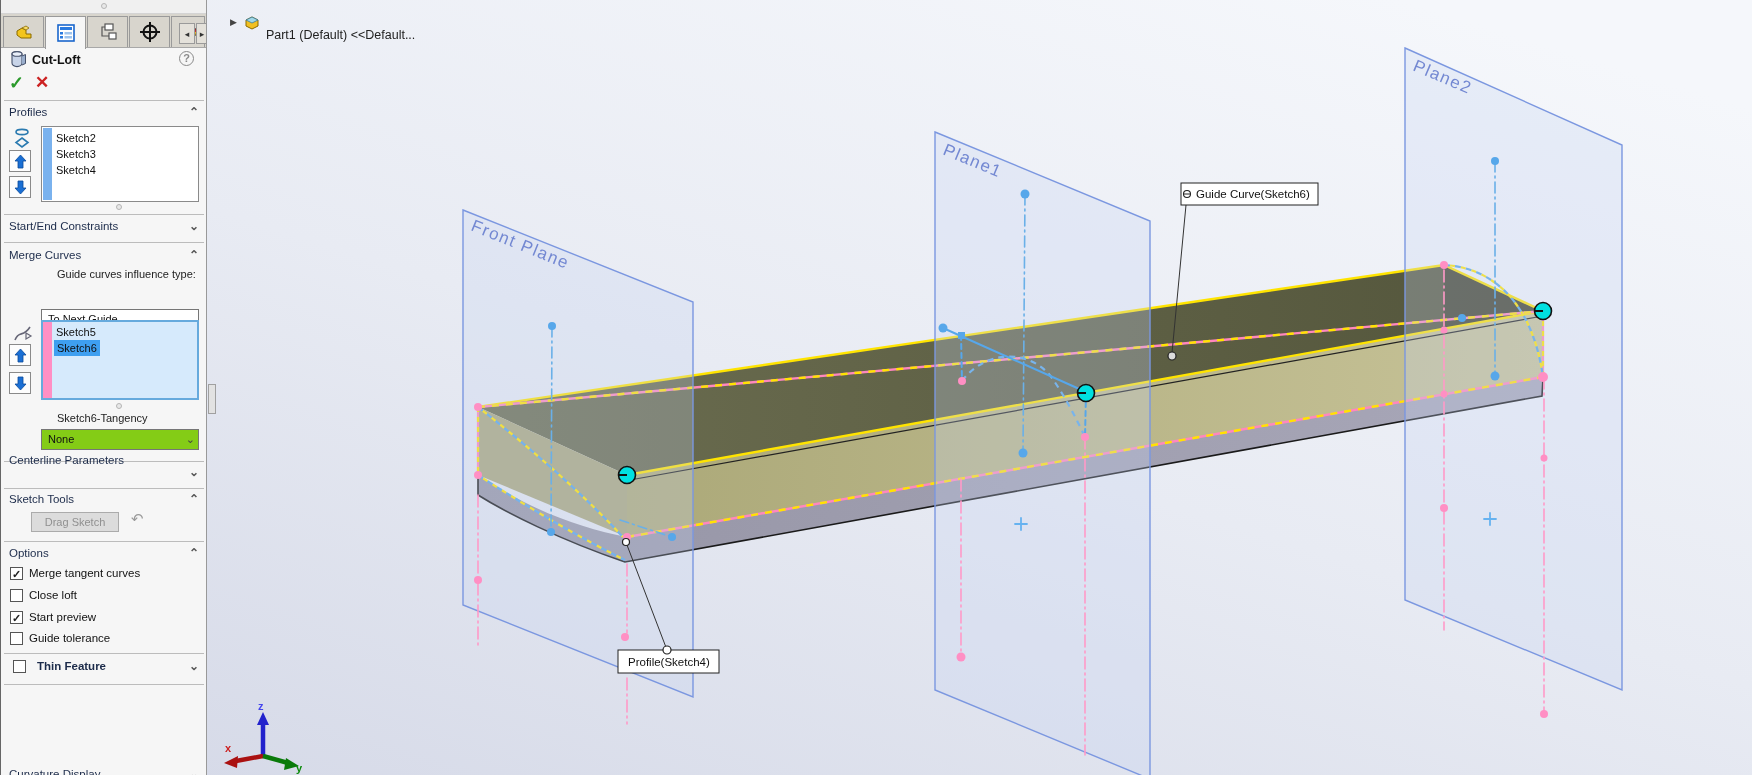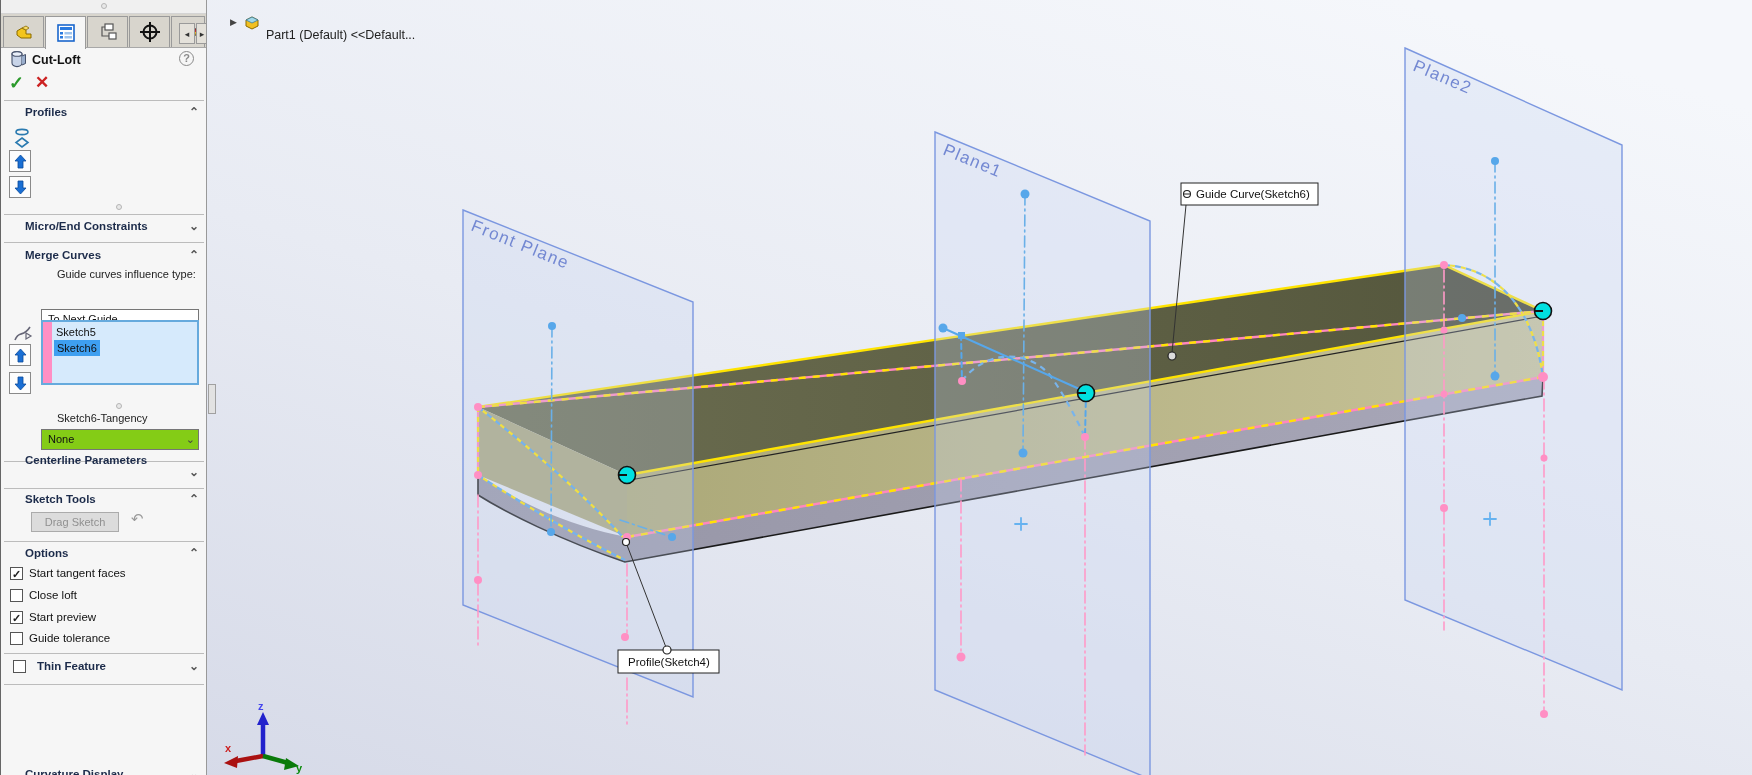--- a/index.html
+++ b/index.html
@@ -20,21 +20,21 @@
   .pm-tab.selected{background:#f6f6f6;height:33px;z-index:2;}
   .tab-arrow{position:absolute;top:7px;width:16px;height:21px;background:#e4e1da;border:1px solid #9a9a9a;
              font-size:9px;color:#333;display:flex;align-items:center;justify-content:center;}
   #pm-header{position:absolute;left:0;top:50px;width:100%;height:22px;}
   #pm-title{position:absolute;left:31px;top:3px;font-weight:bold;font-size:12.5px;color:#111;}
   #pm-help{position:absolute;right:12px;top:1px;width:15px;height:15px;border:1.5px solid #8a8a8a;border-radius:50%;
            color:#8a8a8a;font-size:11px;font-weight:bold;text-align:center;line-height:13px;}
   #pm-ok{position:absolute;left:8px;top:72px;color:#2c9a2c;font-size:18px;font-weight:bold;}
   #pm-cancel{position:absolute;left:34px;top:72px;color:#cc2222;font-size:17px;font-weight:bold;}
   .divider{position:absolute;left:3px;width:200px;height:0;border-top:1px solid #bcbcbc;}
-  .sec-header{position:absolute;left:8px;font-weight:bold;font-size:11.5px;color:#1c2b4a;margin-left:16px;}
+  .sec-header{position:absolute;left:8px;font-weight:normal;font-size:11.5px;color:#1c2b4a;}
   .sec-chevron{position:absolute;left:186px;width:14px;height:14px;color:#555;font-size:12px;font-weight:bold;line-height:12px;text-align:center;}
   .listbox{position:absolute;background:#fff;border:1px solid #8a8a8a;}
   .listbox .colorbar{position:absolute;left:1px;top:1px;bottom:1px;width:9px;}
   .list-item{position:absolute;left:14px;font-size:11px;color:#111;height:16px;line-height:16px;white-space:nowrap;}
   .list-item.selected{left:12px;padding:0 3px;background:#3e9ff0;}
   .updown-btn{position:absolute;left:8px;width:22px;height:22px;background:#fdfdfd;border:1px solid #8a8a8a;
               display:flex;align-items:center;justify-content:center;}
   .combo{position:absolute;left:40px;width:158px;height:21px;background:#fff;border:1px solid #767676;
          font-size:11px;line-height:19px;padding-left:6px;color:#111;}
   .combo .combo-arrow{position:absolute;right:3px;top:0;font-size:11px;color:#444;}
@@ -320,24 +320,30 @@
     <div class="updown-btn" style="top:150px;">
       <svg width="13" height="15" viewBox="0 0 13 15">
         <polygon points="6.5,1 12,7 9,7 9,14 4,14 4,7 1,7" fill="#1a6fd4" stroke="#0a4a9a" stroke-width="0.8"></polygon>
       </svg>
     </div>
     <div class="updown-btn" style="top:176px;">
       <svg width="13" height="15" viewBox="0 0 13 15">
         <polygon points="6.5,14 1,8 4,8 4,1 9,1 9,8 12,8" fill="#1a6fd4" stroke="#0a4a9a" stroke-width="0.8"></polygon>
       </svg>
     </div>
+    <div class="listbox" style="left:40px;top:126px;width:158px;height:76px;">
+      <div class="colorbar" style="background:#7ab2ee;"></div>
+      <div class="list-item" style="top:3px;">Sketch2</div>
+      <div class="list-item" style="top:19px;">Sketch3</div>
+      <div class="list-item" style="top:35px;">Sketch4</div>
+    </div>
     <div class="grip-dot" style="left:115px;top:204px;"></div>
     <div class="divider" style="top:214px;"></div>
 
-    <div class="sec-header" style="top:220px;">Micro/End Constraints</div>
+    <div class="sec-header" style="top:220px;">Start/End Constraints</div>
     <div class="sec-chevron" style="top:220px;">⌄</div>
     <div class="divider" style="top:242px;"></div>
 
     <div class="sec-header" style="top:249px;">Merge Curves</div>
     <div class="sec-chevron" style="top:249px;">⌃</div>
     <div class="sub-label" style="top:268px;">Guide curves influence type:</div>
     <div class="combo" style="top:309px;">
       <span>To Next Guide</span>
       <span class="combo-arrow">⌄</span>
     </div>
@@ -348,21 +354,21 @@
     <div class="updown-btn" style="top:344px;">
       <svg width="13" height="15" viewBox="0 0 13 15">
         <polygon points="6.5,1 12,7 9,7 9,14 4,14 4,7 1,7" fill="#1a6fd4" stroke="#0a4a9a" stroke-width="0.8"></polygon>
       </svg>
     </div>
     <div class="updown-btn" style="top:372px;">
       <svg width="13" height="15" viewBox="0 0 13 15">
         <polygon points="6.5,14 1,8 4,8 4,1 9,1 9,8 12,8" fill="#1a6fd4" stroke="#0a4a9a" stroke-width="0.8"></polygon>
       </svg>
     </div>
-    <div class="listbox" style="left:40px;top:320px;width:158px;height:65px;background:#d6eafc;border:2px solid #66aadd;">
+    <div class="listbox" style="left:40px;top:320px;width:158px;height:80px;background:#d6eafc;border:2px solid #66aadd;">
       <div class="colorbar" style="background:#ff8fc4;left:0;top:0;bottom:0;"></div>
       <div class="list-item" style="top:2px;left:13px;">Sketch5</div>
       <div class="list-item selected" style="top:18px;left:11px;">Sketch6</div>
     </div>
     <div class="grip-dot" style="left:115px;top:403px;"></div>
     <div class="sub-label" style="top:412px;">Sketch6-Tangency</div>
     <div class="combo" style="top:429px;background:#84cc16;">
       <span>None</span>
       <span class="combo-arrow">⌄</span>
     </div>
@@ -375,21 +381,21 @@
     <div class="sec-header" style="top:493px;">Sketch Tools</div>
     <div class="sec-chevron" style="top:493px;">⌃</div>
     <div id="drag-sketch-btn">Drag Sketch</div>
     <div id="undo-icon">↷</div>
     <div class="divider" style="top:541px;"></div>
 
     <div class="sec-header" style="top:547px;">Options</div>
     <div class="sec-chevron" style="top:547px;">⌃</div>
     <div class="checkbox-row" style="top:567px;">
       <div class="cb"><span>✓</span></div>
-      <div class="cb-label">Start tangent faces</div>
+      <div class="cb-label">Merge tangent curves</div>
     </div>
     <div class="checkbox-row" style="top:589px;">
       <div class="cb"></div>
       <div class="cb-label">Close loft</div>
     </div>
     <div class="checkbox-row" style="top:611px;">
       <div class="cb"><span>✓</span></div>
       <div class="cb-label">Start preview</div>
     </div>
     <div class="checkbox-row" style="top:632px;">

